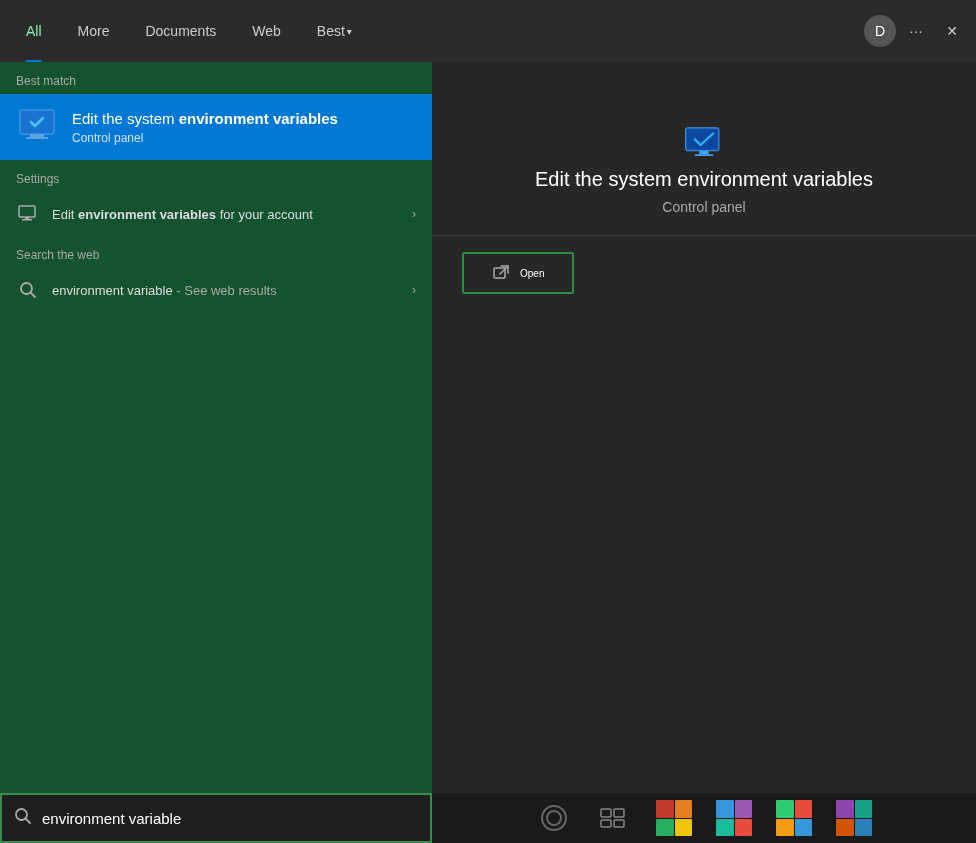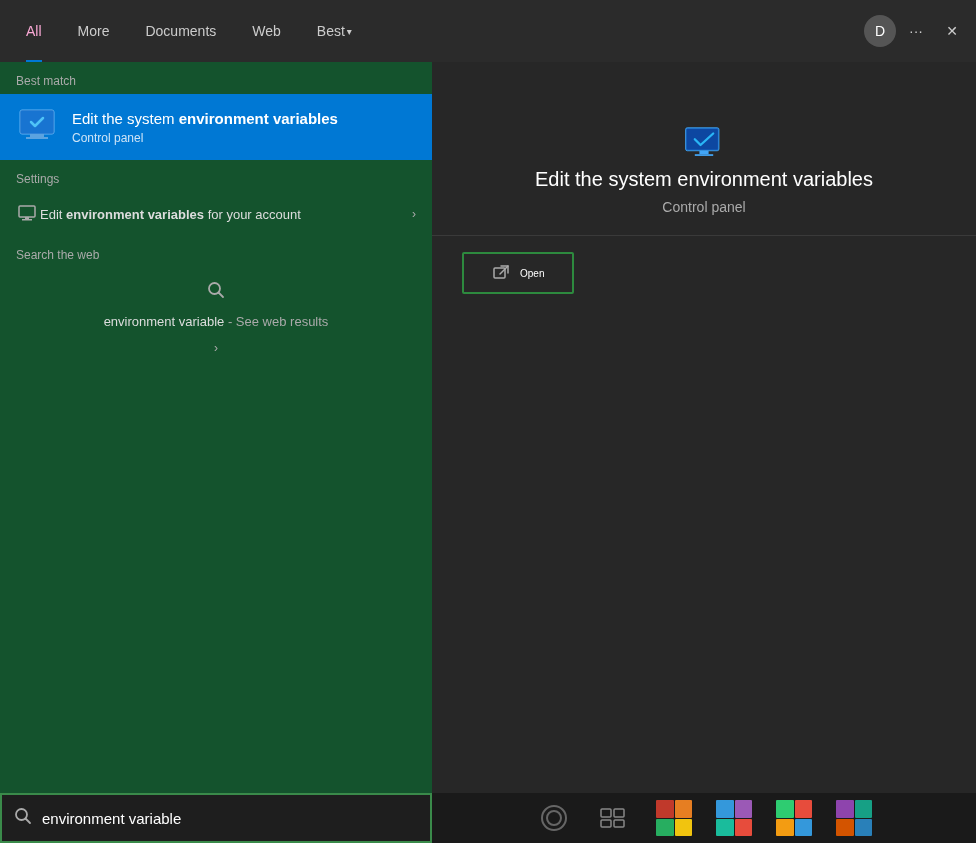--- a/index.html
+++ b/index.html
@@ -40,21 +40,21 @@
       padding: 0 18px;
       height: 62px;
       display: flex;
       align-items: center;
       cursor: pointer;
       position: relative;
       user-select: none;
     }
 
     .nav-tab.active {
-      color: #f9a8d4;
+      color: #86efac;
     }
 
     .nav-tab.active::after {
       content: '';
       position: absolute;
       bottom: 0;
       left: 18px;
       right: 18px;
       height: 2px;
       background: #0078d4;
@@ -152,20 +152,21 @@
       font-size: 12px;
       margin-top: 3px;
     }
 
     
     .settings-item {
       display: flex;
       align-items: center;
       padding: 10px 16px;
       cursor: pointer;
+      gap: 12px;
     }
 
     .settings-item-icon {
       width: 24px;
       height: 24px;
       display: flex;
       align-items: center;
       justify-content: center;
       flex-shrink: 0;
     }
@@ -185,21 +186,20 @@
       font-size: 12px;
     }
 
     
     .web-item {
       display: flex;
       align-items: center;
       padding: 10px 16px;
       cursor: pointer;
       gap: 12px;
-      flex-direction: column;
     }
 
     .web-item-icon {
       width: 24px;
       height: 24px;
       display: flex;
       align-items: center;
       justify-content: center;
       color: #aaa;
       flex-shrink: 0;

